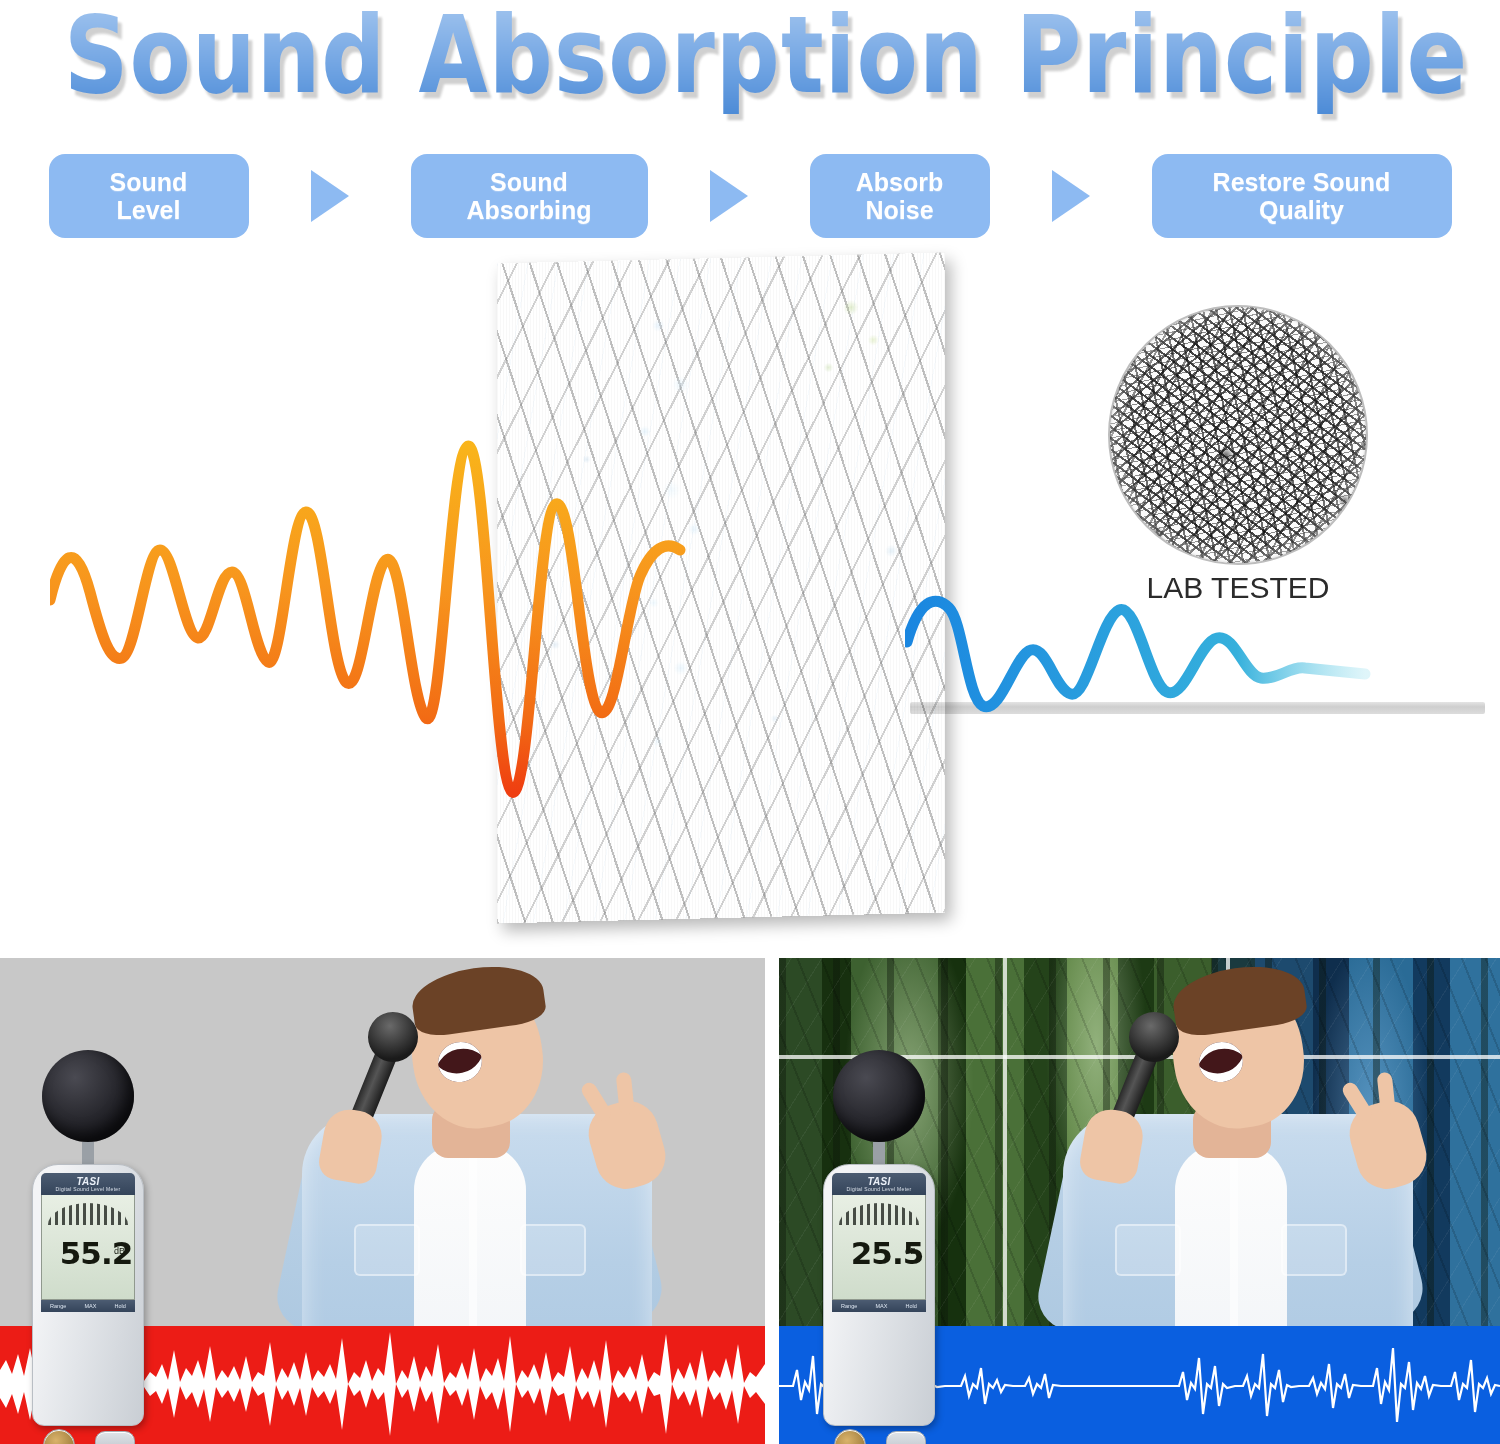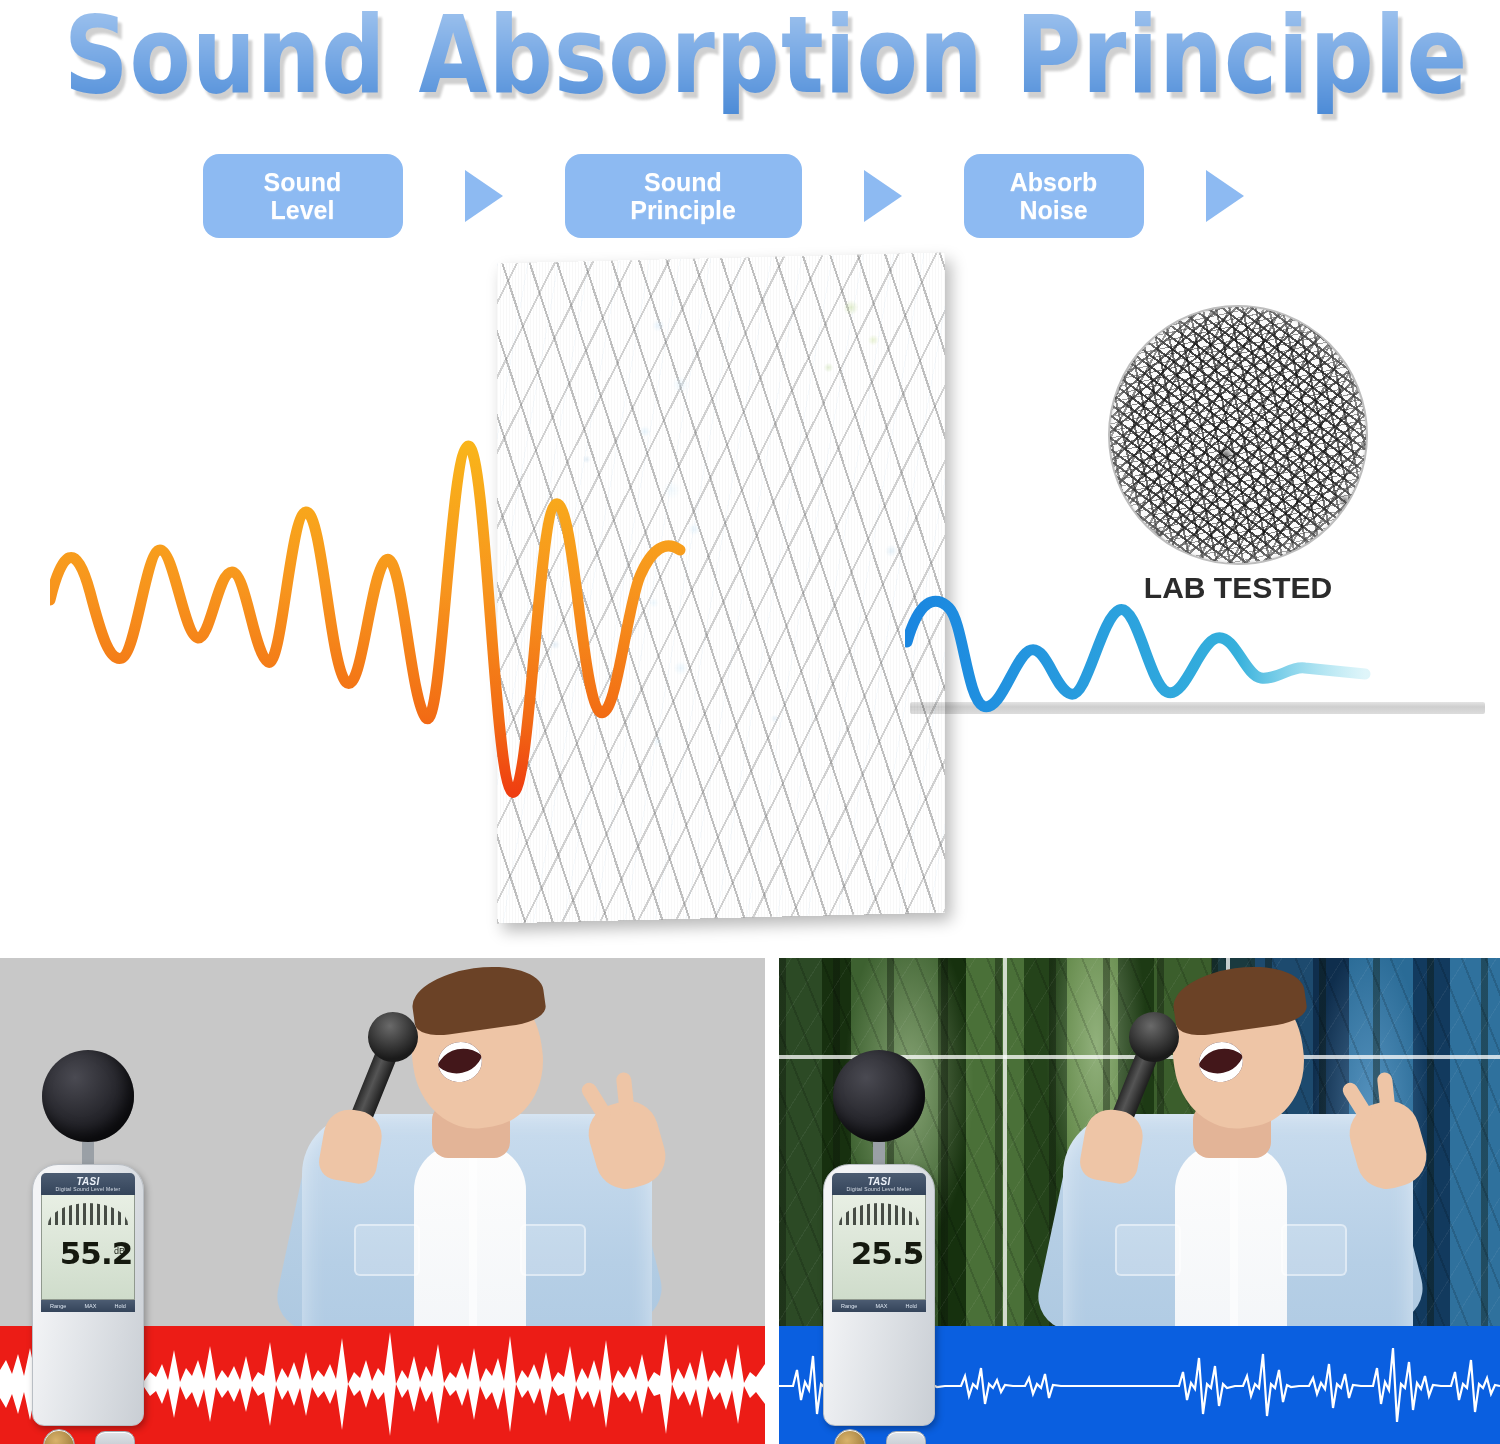--- a/index.html
+++ b/index.html
@@ -103,21 +103,21 @@
   #badge-circle .f5{background:repeating-linear-gradient(118deg,#0d0d0d 0 2px,transparent 2px 15px);opacity:.5;}
   #badge-circle .f6{background:
       radial-gradient(circle 11px at 22% 28%, rgba(0,0,0,.75), transparent 65%),
       radial-gradient(circle 9px at 64% 18%, rgba(0,0,0,.7), transparent 65%),
       radial-gradient(circle 13px at 47% 55%, rgba(0,0,0,.6), transparent 68%),
       radial-gradient(circle 10px at 76% 66%, rgba(0,0,0,.68), transparent 65%),
       radial-gradient(circle 12px at 30% 74%, rgba(0,0,0,.62), transparent 66%),
       radial-gradient(circle 8px at 58% 84%, rgba(0,0,0,.6), transparent 65%);}
   #badge-circle .gloss{position:absolute;inset:0;border-radius:50%;
     box-shadow:inset 0 0 26px rgba(255,255,255,.55), inset 0 0 3px rgba(0,0,0,.25);}
-  #badge-text{margin-top:6px;color:#2b2b2b;font-size:30px;line-height:1.12;font-weight:700;}
+  #badge-text{margin-top:6px;color:#2b2b2b;font-size:30px;line-height:1.12;font-weight:400;}
   #badge-text div{white-space:nowrap;}
 
   
   #compare{position:absolute;left:0;top:958px;width:1500px;height:486px;}
   .cpanel{position:absolute;top:0;height:486px;overflow:hidden;}
   #cpanel-left{left:0;width:765px;background:#c8c8c8;}
   #cpanel-right{left:779px;width:721px;background:#6d8f63;}
 
   
   .mural{position:absolute;inset:0;
@@ -237,35 +237,41 @@
       <span>Sound</span><br>
       <span>Level</span>
     </span>
   </div>
   <div class="gap-a"></div>
   <div class="flow-arrow"></div>
   <div class="gap-a"></div>
   <div class="flow-box fb1">
     <span>
       <span>Sound</span><br>
-      <span>Principle</span>
+      <span>Absorbing</span>
     </span>
   </div>
   <div class="gap-b"></div>
   <div class="flow-arrow"></div>
   <div class="gap-b"></div>
   <div class="flow-box fb2">
     <span>
       <span>Absorb</span><br>
       <span>Noise</span>
     </span>
   </div>
   <div class="gap-b"></div>
   <div class="flow-arrow"></div>
   <div class="gap-b"></div>
+  <div class="flow-box fb3">
+    <span>
+      <span>Restore Sound</span><br>
+      <span>Quality</span>
+    </span>
+  </div>
 </div>
 
 <div id="stage">
 
   <div id="gray-baseline"></div>
 
   <div id="panel">
     <div class="branches"></div>
     <div class="leaves"></div>
     <div class="fiber"></div>

